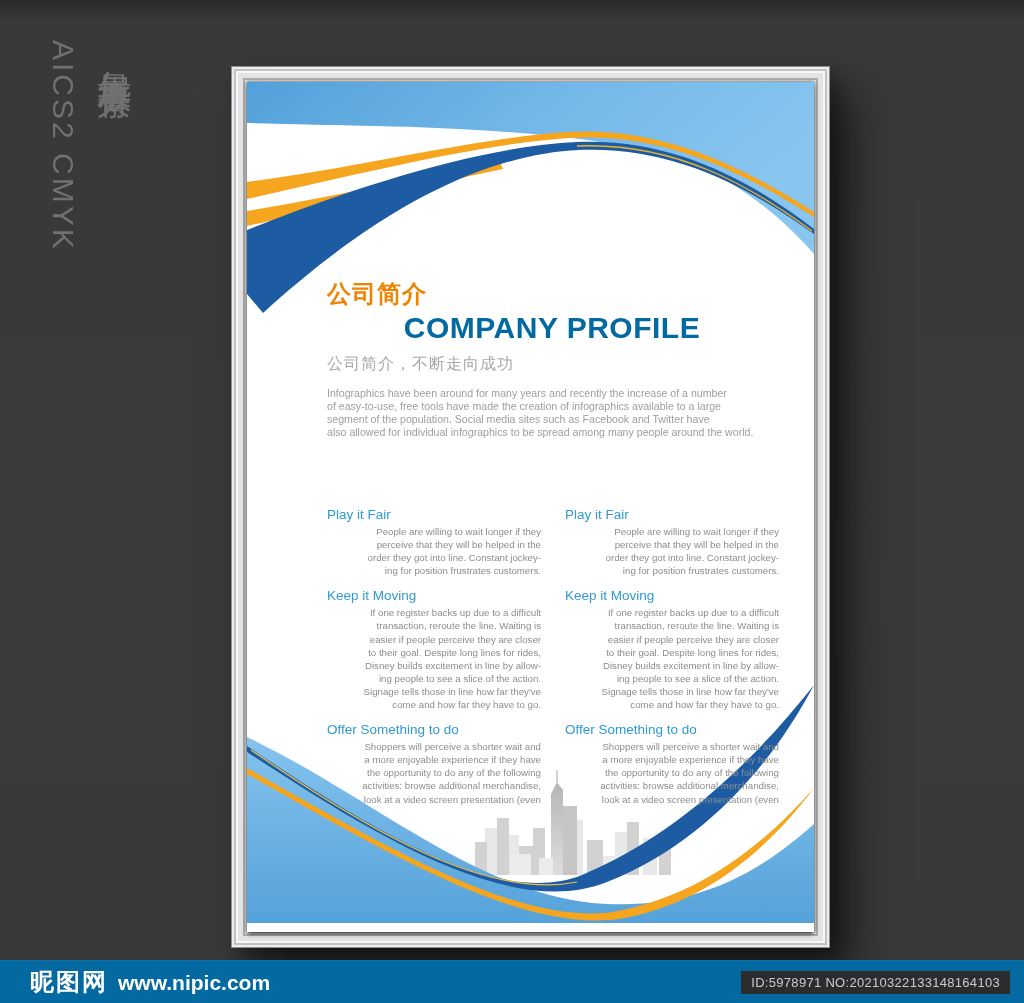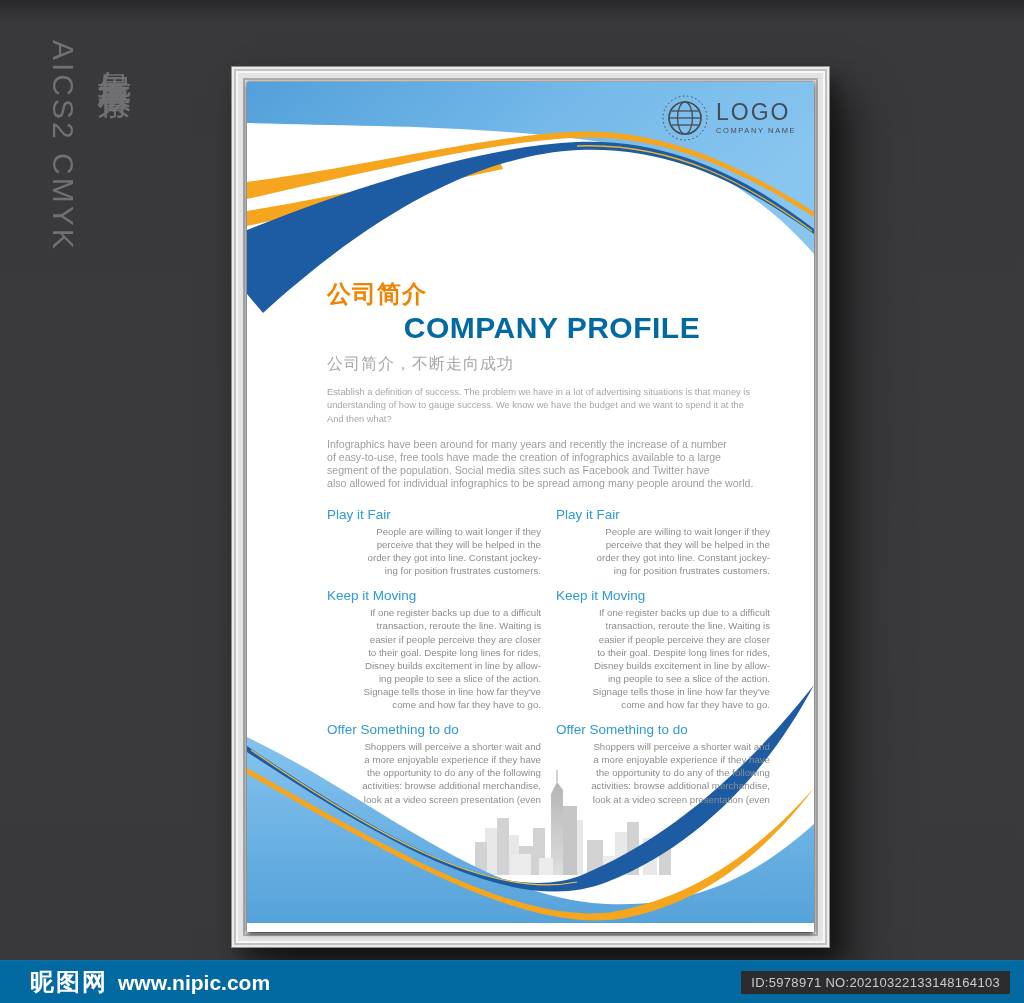--- a/index.html
+++ b/index.html
@@ -35,21 +35,21 @@
   .logo-sub{font-size:7.5px;letter-spacing:1.6px;margin-top:3px;}
   
   .head{position:absolute;left:80px;top:196px;width:450px;}
   .t-cn{font-size:24px;font-weight:700;color:#f08300;letter-spacing:1px;}
   .t-en{font-size:30px;font-weight:700;color:#0369a1;letter-spacing:.5px;margin-top:1px;text-align:center;}
   .slogan{font-size:16px;color:#a8a8a8;margin-top:9px;letter-spacing:1px;}
   .pre{white-space:pre-line;}
   .p1{font-size:9.3px;line-height:13.4px;color:#a7a7a7;margin-top:11px;width:460px;}
   .p2{font-size:10.6px;line-height:12.9px;color:#9e9e9e;margin-top:12px;width:460px;}
   
-  .cols{position:absolute;left:80px;top:425px;display:flex;gap:15px;}
+  .cols{position:absolute;left:80px;top:425px;display:flex;gap:24px;}
   .col{width:214px;}
   .sec{margin-bottom:11px;}
   .sec-title{font-size:13.5px;color:#2f9ad3;margin-bottom:3px;}
   .sec-body{font-size:9.7px;line-height:13.1px;color:#8d8d8d;text-align:right;}
   
   .bar{position:absolute;left:0;bottom:0;width:1024px;height:42px;background:#0369a1;
        border-top:1px solid rgba(255,255,255,.05);display:flex;align-items:center;}
   .site{margin-left:30px;color:#fff;font-weight:700;display:flex;align-items:baseline;}
   .site-cn{font-size:24px;letter-spacing:2px;}
   .site-url{font-size:21px;margin-left:10px;}
@@ -116,42 +116,25 @@
             <rect x="128" y="224" width="18" height="19"></rect>
           <rect x="64" y="226" width="14" height="17"></rect>
         </g>
       </g>
       <path d="M0,105 C120,162 225,258 345,271 C455,281 522,232 567,192 L567,291 L0,291 Z" fill="url(#seag)"></path>
       <path d="M567,53 C500,138 420,208 335,243 C250,277 120,195 0,114 L0,120 C130,205 265,288 360,250 C452,214 522,138 567,53 Z" fill="#1d5ca3"></path>
       <path d="M4,118 C120,198 240,268 330,250" fill="none" stroke="#f0c24a" stroke-width="1.2"></path>
       <path d="M567,156 C505,226 440,267 365,280 C270,293 140,215 0,136 L0,142 C145,224 275,300 372,287 C448,275 515,226 567,156 Z" fill="#f6a51f"></path>
     </svg>
 
-    <div class="logo">
-      <svg class="globe" viewBox="0 0 48 48">
-        <circle cx="24" cy="24" r="22" fill="none" stroke="#454c56" stroke-width="1" stroke-dasharray="1.6 2.6"></circle>
-        <circle cx="24" cy="24" r="16" fill="none" stroke="#454c56" stroke-width="1.7"></circle>
-        <ellipse cx="24" cy="24" rx="7.5" ry="16" fill="none" stroke="#454c56" stroke-width="1.3"></ellipse>
-        <line x1="10.5" y1="17" x2="37.5" y2="17" stroke="#454c56" stroke-width="1.3"></line>
-        <line x1="8" y1="24" x2="40" y2="24" stroke="#454c56" stroke-width="1.3"></line>
-        <line x1="10.5" y1="31" x2="37.5" y2="31" stroke="#454c56" stroke-width="1.3"></line>
-      </svg>
-      <div class="logo-txt">
-        <div class="logo-name">LOGO</div>
-        <div class="logo-sub">COMPANY NAME</div>
-      </div>
-    </div>
 
     <div class="head">
       <div class="t-cn">公司简介</div>
       <div class="t-en">COMPANY PROFILE</div>
       <div class="slogan">公司简介，不断走向成功</div>
-      <div class="p1 pre">Establish a definition of success.  The problem we have in a lot of advertising situations is that money is
-understanding of how to gauge success. We know we have the budget and we want to spend it at the
-And then what?</div>
       <div class="p2 pre">Infographics have been around for many years and recently the increase of a number
 of easy-to-use, free tools have made the creation of infographics available to a large
 segment of the population. Social media sites such as Facebook and Twitter have
 also allowed for individual infographics to be spread among many people around the world.</div>
     </div>
 
     <div class="cols">
       <div class="col">
         <div class="sec">
           <div class="sec-title">Play it Fair</div>

